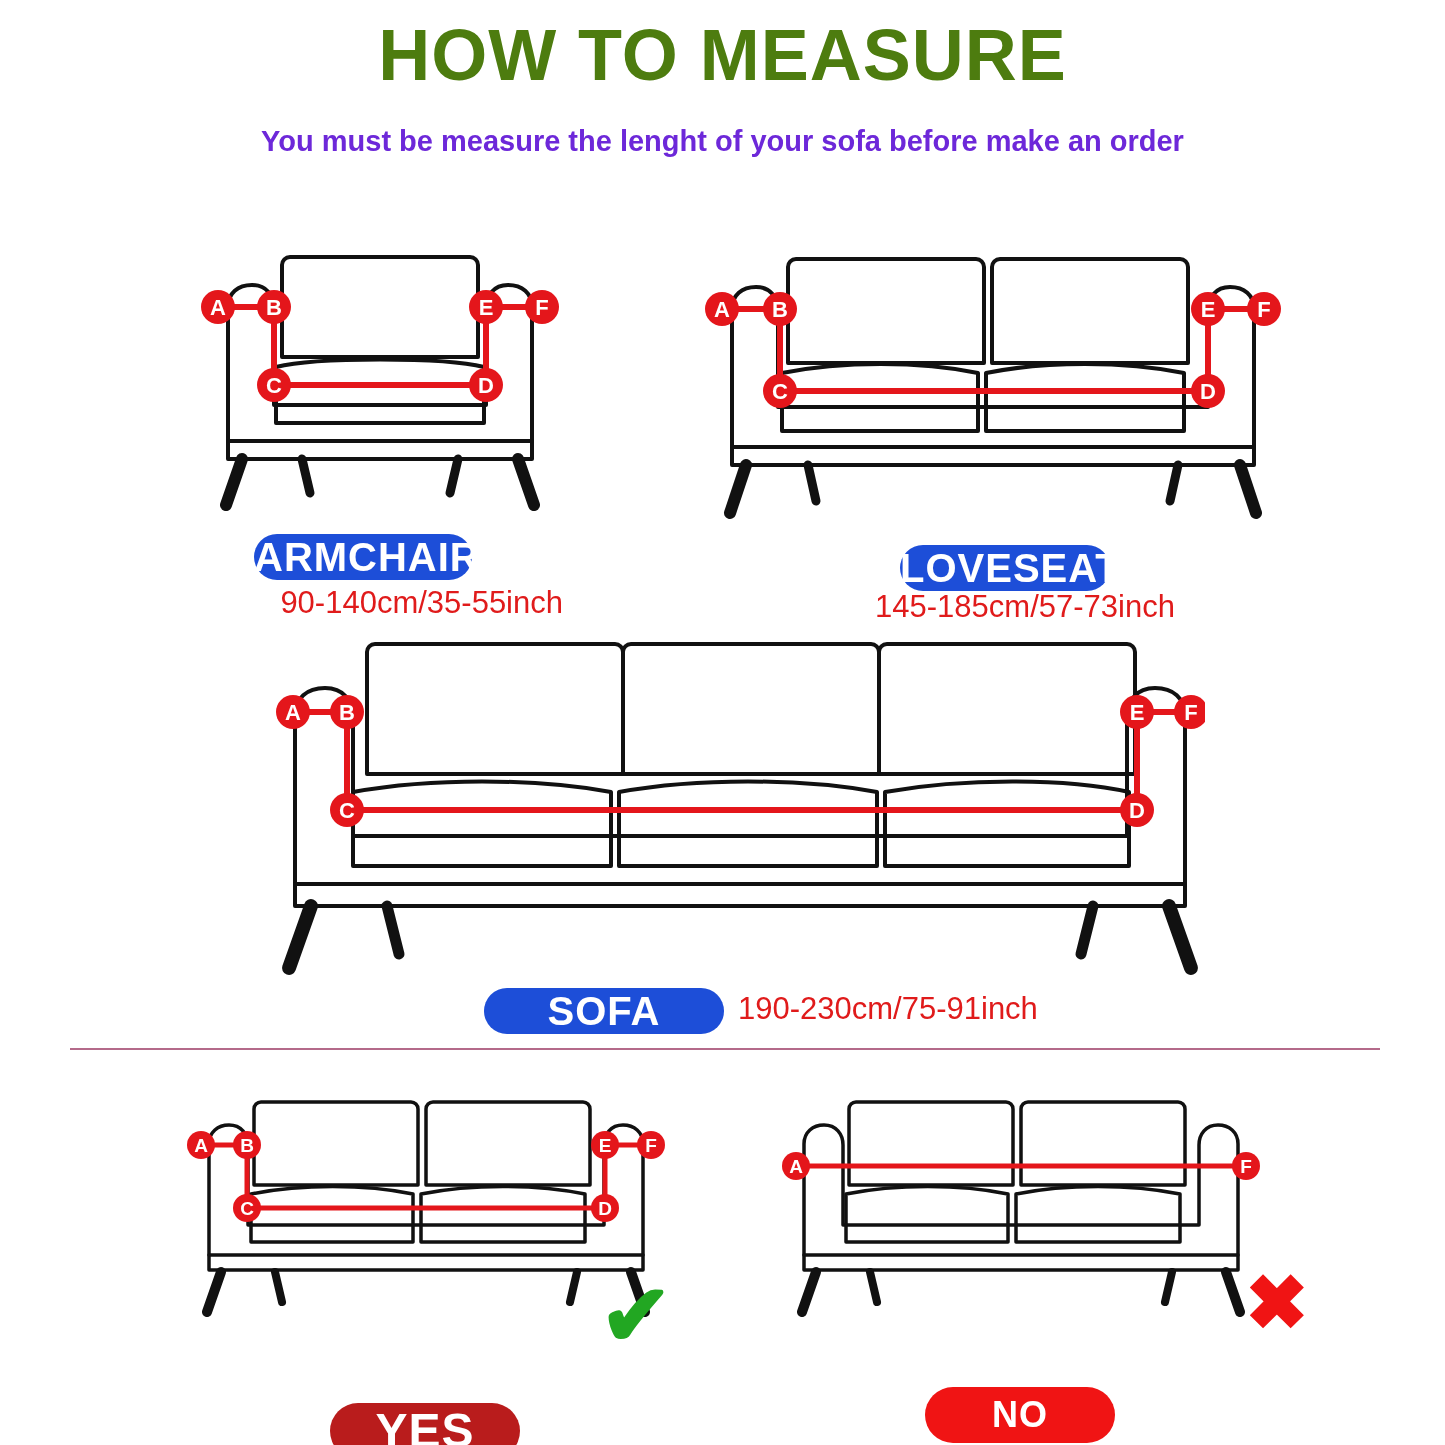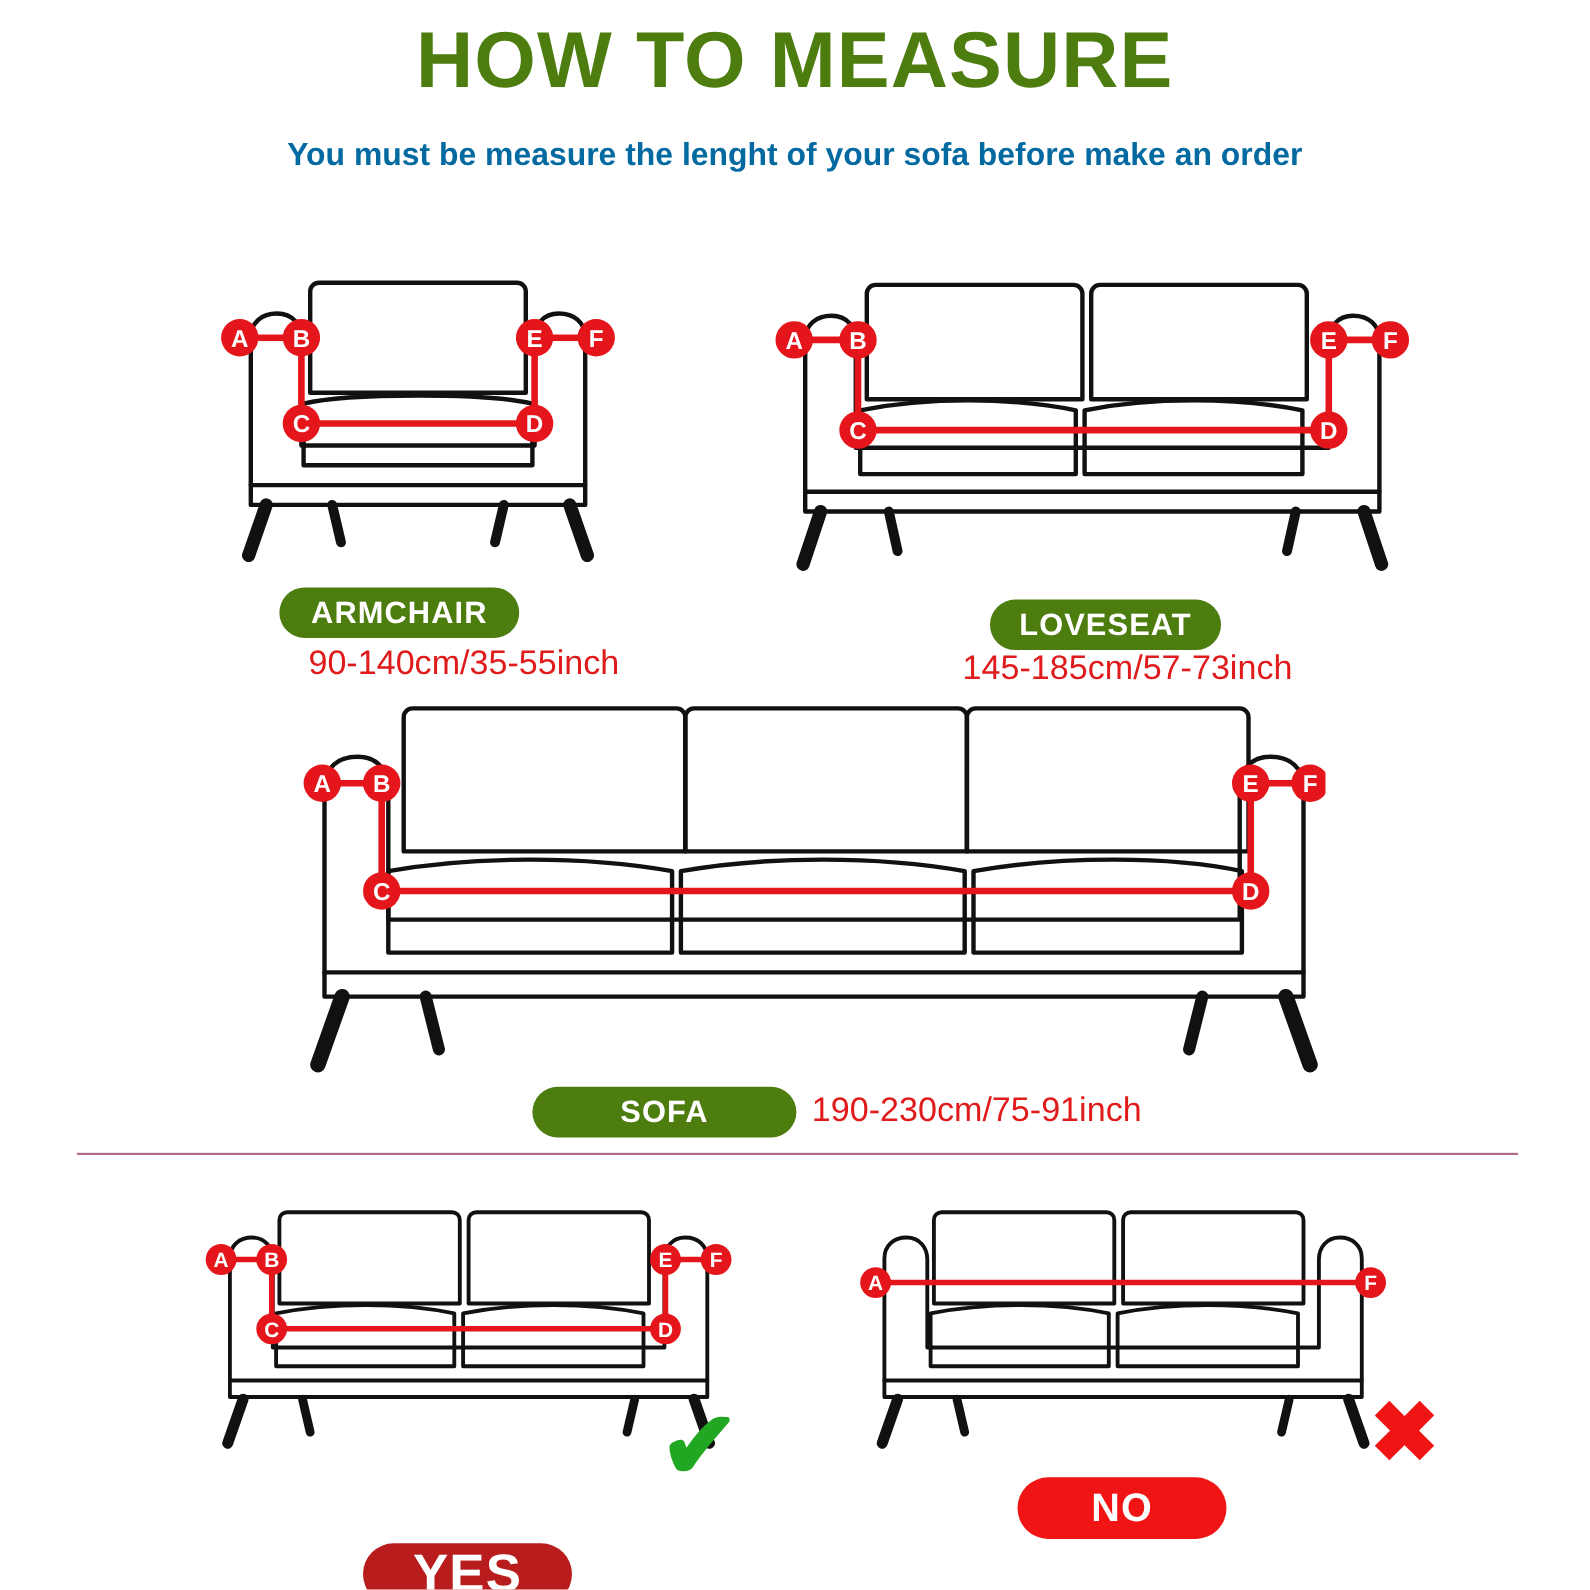--- a/index.html
+++ b/index.html
@@ -18,38 +18,38 @@
     text-align:center;
     color:#4d7c0f;
     font-size:72px;
     font-weight:bold;
     letter-spacing:1px;
     line-height:1.05;
   }
   .subtitle{
     position:absolute;top:120px;left:0;width:1445px;
     text-align:center;
-    color:#0369a1;
+    color:#6d28d9;
     font-size:29px;
     font-weight:bold;
     line-height:1.45;
   }
   .subtitle div{white-space:nowrap;}
 
   
   .fig{position:absolute;}
   .fig svg{display:block;}
 
   
   .pill{
     position:absolute;
-    background:#4d7c0f;
+    background:#1d4ed8;
     color:#ffffff;
     border-radius:26px;
-    font-size:28px;
+    font-size:40px;
     font-weight:bold;
     letter-spacing:1px;
     text-align:center;
     line-height:46px;
     height:46px;
   }
   .dim{
     position:absolute;
     color:#e01b1b;
     font-size:31px;
@@ -289,15 +289,15 @@
     </svg>
     <svg width="490" height="230" viewBox="0 0 490 230" style="position:absolute;left:0;top:0;">
       <circle cx="16" cy="76" r="14" fill="#e4161b"></circle>
         <text x="16" y="83" fill="#fff" font-size="19" font-weight="bold" text-anchor="middle" font-family="Liberation Sans, sans-serif">A</text>
       <circle cx="466" cy="76" r="14" fill="#e4161b"></circle>
         <text x="466" y="83" fill="#fff" font-size="19" font-weight="bold" text-anchor="middle" font-family="Liberation Sans, sans-serif">F</text>
     </svg>
   </div>
 
   <div class="mark cross" style="left:1245px;top:1265px;">✖</div>
-  <div class="pill no" style="left:925px;top:1343px;width:190px;">NO</div>
+  <div class="pill no" style="left:925px;top:1387px;width:190px;">NO</div>
 
 </div>
 
 </body></html>

